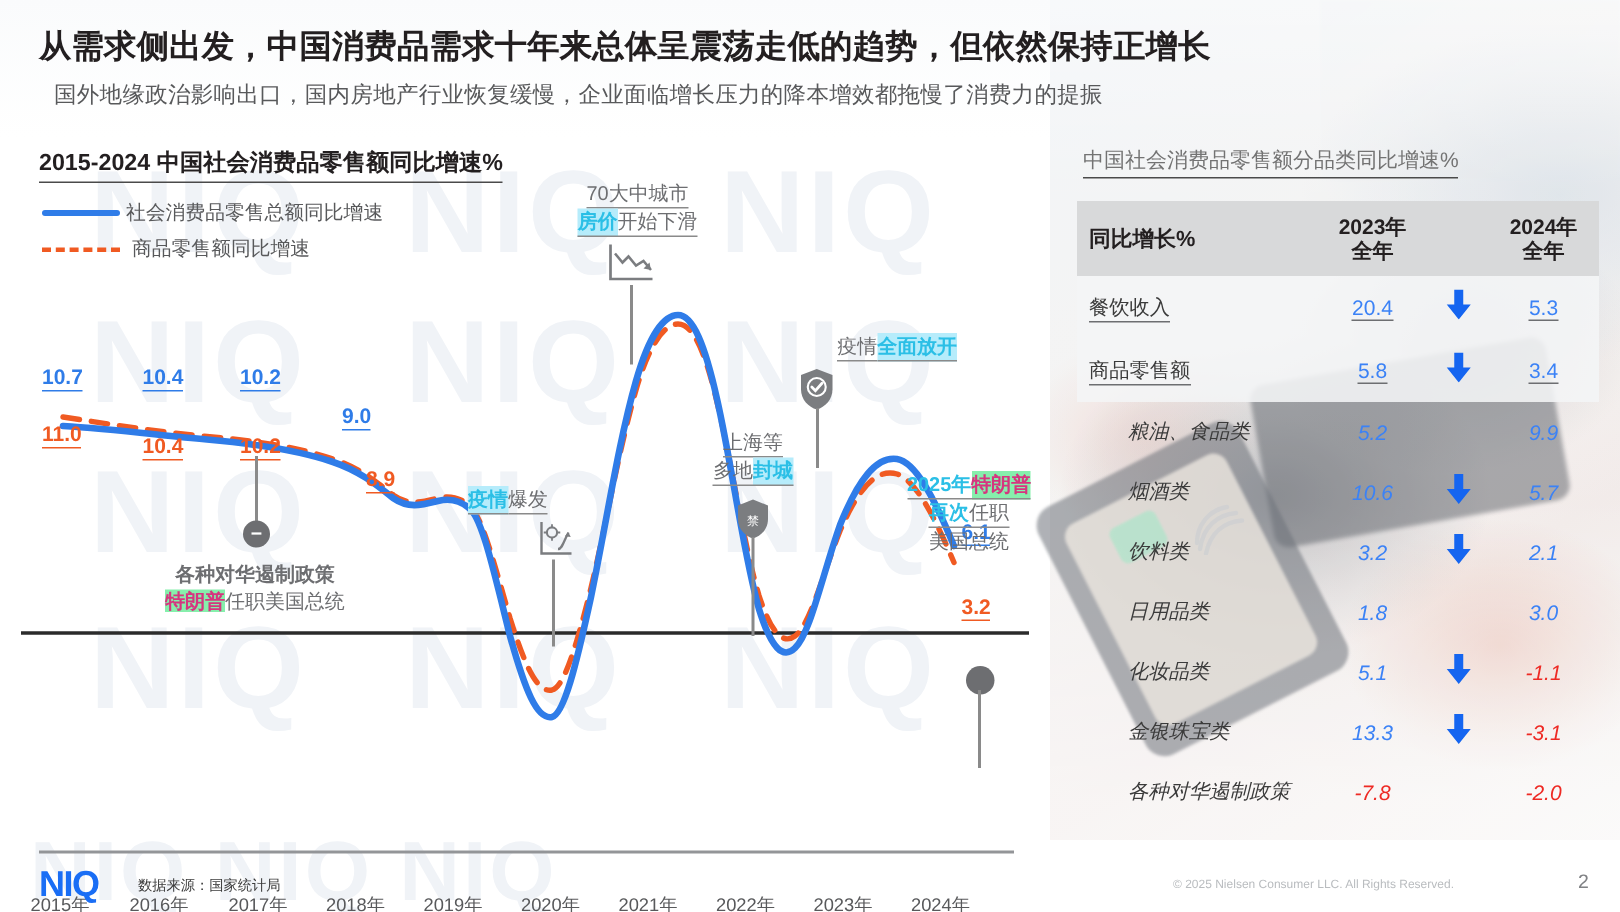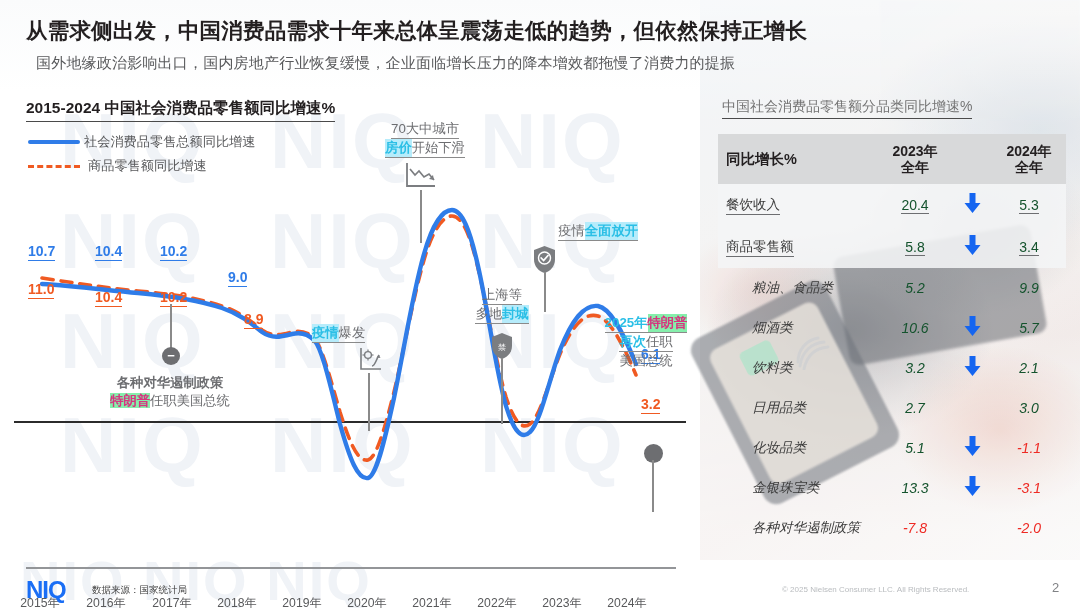--- a/index.html
+++ b/index.html
@@ -117,21 +117,21 @@
   }
   .tbl{position:absolute;left:18px;top:42px;width:348px;border-collapse:collapse;}
   .tbl th,.tbl td{padding:0;}
   .th-row{background:#d8d9da;height:50px;}
   .th-cat{font-size:14.5px;font-weight:700;color:#231f20;text-align:left;padding-left:8px !important;}
   .th-yr{font-size:14px;font-weight:700;color:#231f20;text-align:center;line-height:1.15;}
   .r-lite{background:rgba(244,245,246,.88);}
   .cell-cat{font-size:13.5px;color:#3b3b3b;padding-left:8px !important;}
   .cell-cat-ind{font-size:13.5px;color:#3b3b3b;padding-left:34px !important;font-style:italic;}
   .u2{border-bottom:1.3px solid #6d6e71;display:inline-block;}
-  .cell-val{font-size:14px;color:#14532d;text-align:center;width:74px;}
+  .cell-val{font-size:14px;color:#3b82f6;text-align:center;width:74px;}
   .it{font-style:italic;}
   .neg{color:#ee2a24;}
   .arrow-cell{width:40px;text-align:center;}
 
   
   .foot-rule{position:absolute;left:26px;top:567px;width:650px;height:2px;background:#939598;}
   .niq{position:absolute;left:26px;top:576px;font-size:24px;font-weight:800;color:#1a6ef5;
        letter-spacing:-1px;font-family:"Liberation Sans",sans-serif;}
   .foot-src{position:absolute;left:92px;top:584px;font-size:9.5px;color:#3b3b3b;}
   .copy{position:absolute;left:782px;top:585px;font-size:8px;color:#b9bcbf;}
@@ -379,21 +379,21 @@
         <td class="arrow-cell">
           <svg width="17" height="20" viewBox="0 0 17 20">
                 <polygon points="5.5,0 11.5,0 11.5,10 16.5,10 8.5,20 0.5,10 5.5,10" fill="#1565f0"></polygon>
               </svg>
         </td>
         <td class="cell-val it">2.1</td>
       </tr>
 
       <tr style="height:40px;">
         <td class="cell-cat-ind">日用品类</td>
-        <td class="cell-val it">2.7</td>
+        <td class="cell-val it">1.8</td>
         <td class="arrow-cell"></td>
         <td class="cell-val it">3.0</td>
       </tr>
 
       <tr style="height:40px;">
         <td class="cell-cat-ind">化妆品类</td>
         <td class="cell-val it">5.1</td>
         <td class="arrow-cell">
           <svg width="17" height="20" viewBox="0 0 17 20">
                 <polygon points="5.5,0 11.5,0 11.5,10 16.5,10 8.5,20 0.5,10 5.5,10" fill="#1565f0"></polygon>

